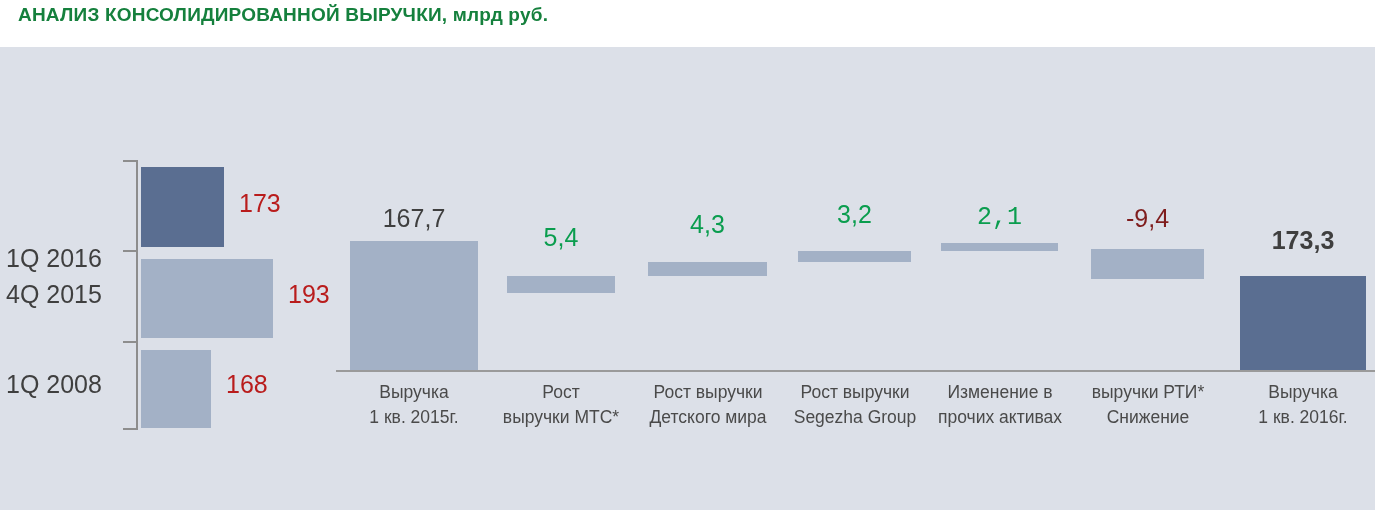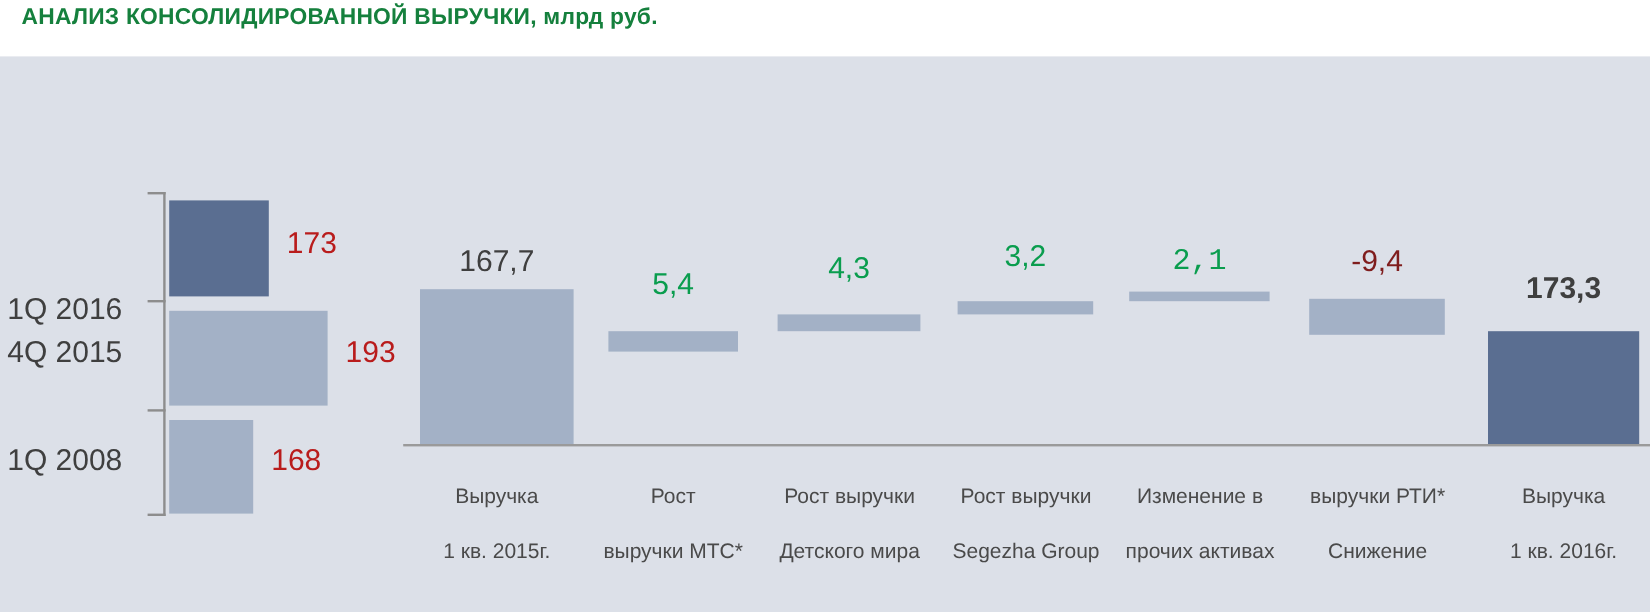--- a/index.html
+++ b/index.html
@@ -84,21 +84,21 @@
     white-space:nowrap;
   }
   .wf-cat{
     position:absolute;
     top:333px;
     font-size:17.5px;
     color:#4a4a4a;
     text-align:center;
     line-height:25px;
   }
-  .wf-cat span{display:block;margin-top:21px;}
+  .wf-cat span{display:block;}
   .v-neutral{color:#3f3f3f;}
   .v-pos{color:#0a9d4e;}
   .v-neg{color:#7f1d1d;}
 </style>
 </head>
 <body>
 
 <div id="page-title">АНАЛИЗ КОНСОЛИДИРОВАННОЙ ВЫРУЧКИ, млрд руб.</div>
 
 <div id="panel">

